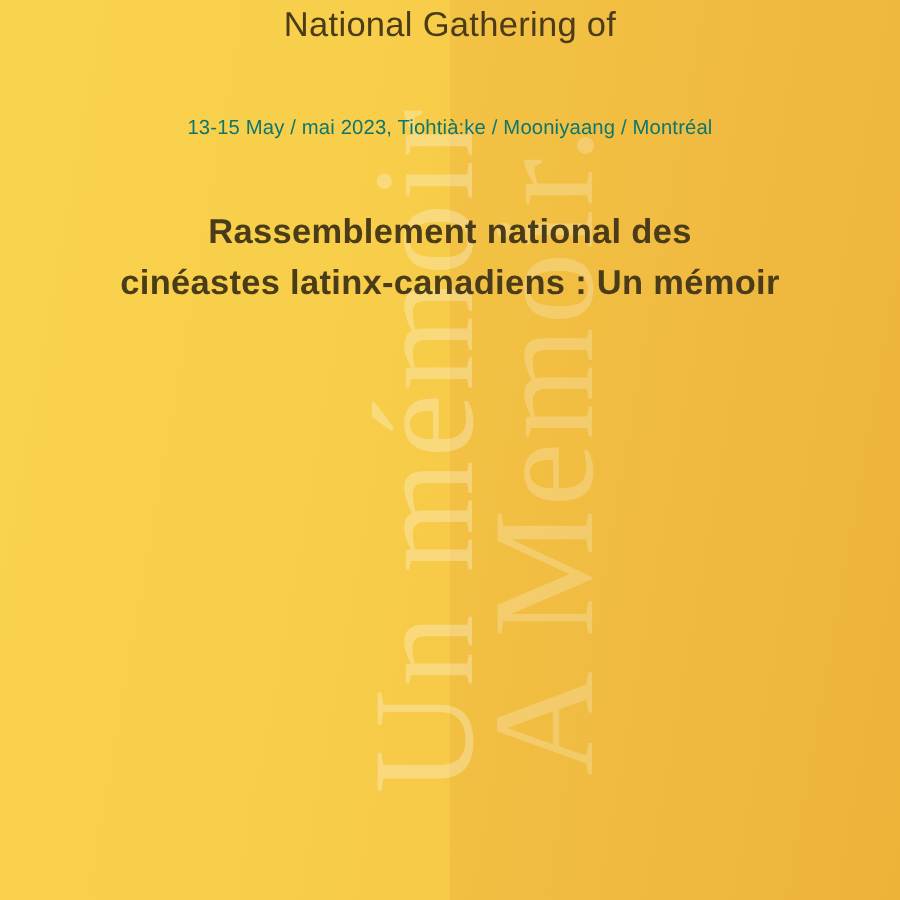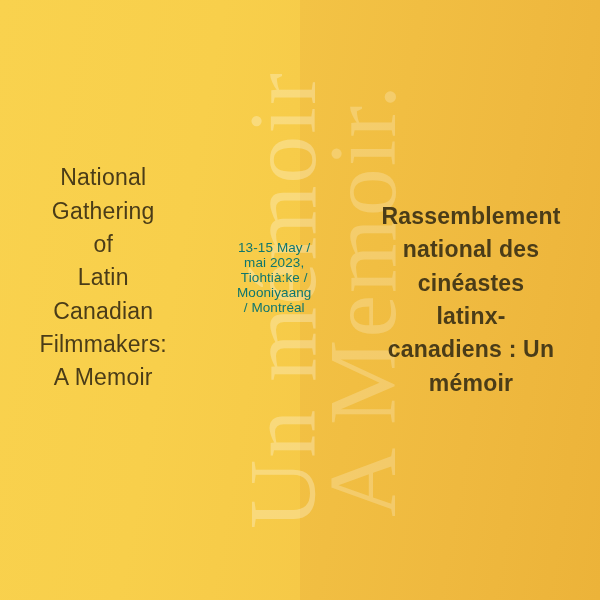--- a/index.html
+++ b/index.html
@@ -53,22 +53,22 @@
   }
   .watermark.w1 { margin-left: -18px; }
   .watermark.w2 { margin-left: 62px; color: rgba(255,255,255,0.22); }
 
   .content {
     position: relative;
     z-index: 3;
     width: 100%;
     height: 100%;
     display: flex;
+    flex-direction: column;
     align-items: center;
-    justify-content: center;
     text-align: center;
   }
   .title-en {
     font-size: 23px;
     font-weight: 400;
     line-height: 1.45;
     color: #4a3c18;
     letter-spacing: 0.2px;
     margin: 0 0 44px 0;
     padding: 0 40px;
@@ -100,21 +100,20 @@
   <div class="bg-left"></div>
   <div class="bg-right"></div>
 
   <div class="watermark w1">Un mémoir</div>
   <div class="watermark w2">A Memoir.</div>
 
   <div class="content">
 
     <h1 class="title-en">
       <span class="line">National Gathering of</span>
-      <span class="line">Latin Canadian Filmmakers: A Memoir</span>
     </h1>
 
     <div class="dates">13-15 May / mai 2023, Tiohtià:ke / Mooniyaang / Montréal</div>
 
     <h2 class="title-fr">
       <span class="line">Rassemblement national des</span>
       <span class="line">cinéastes latinx-canadiens : Un mémoir</span>
     </h2>
 
   </div>

